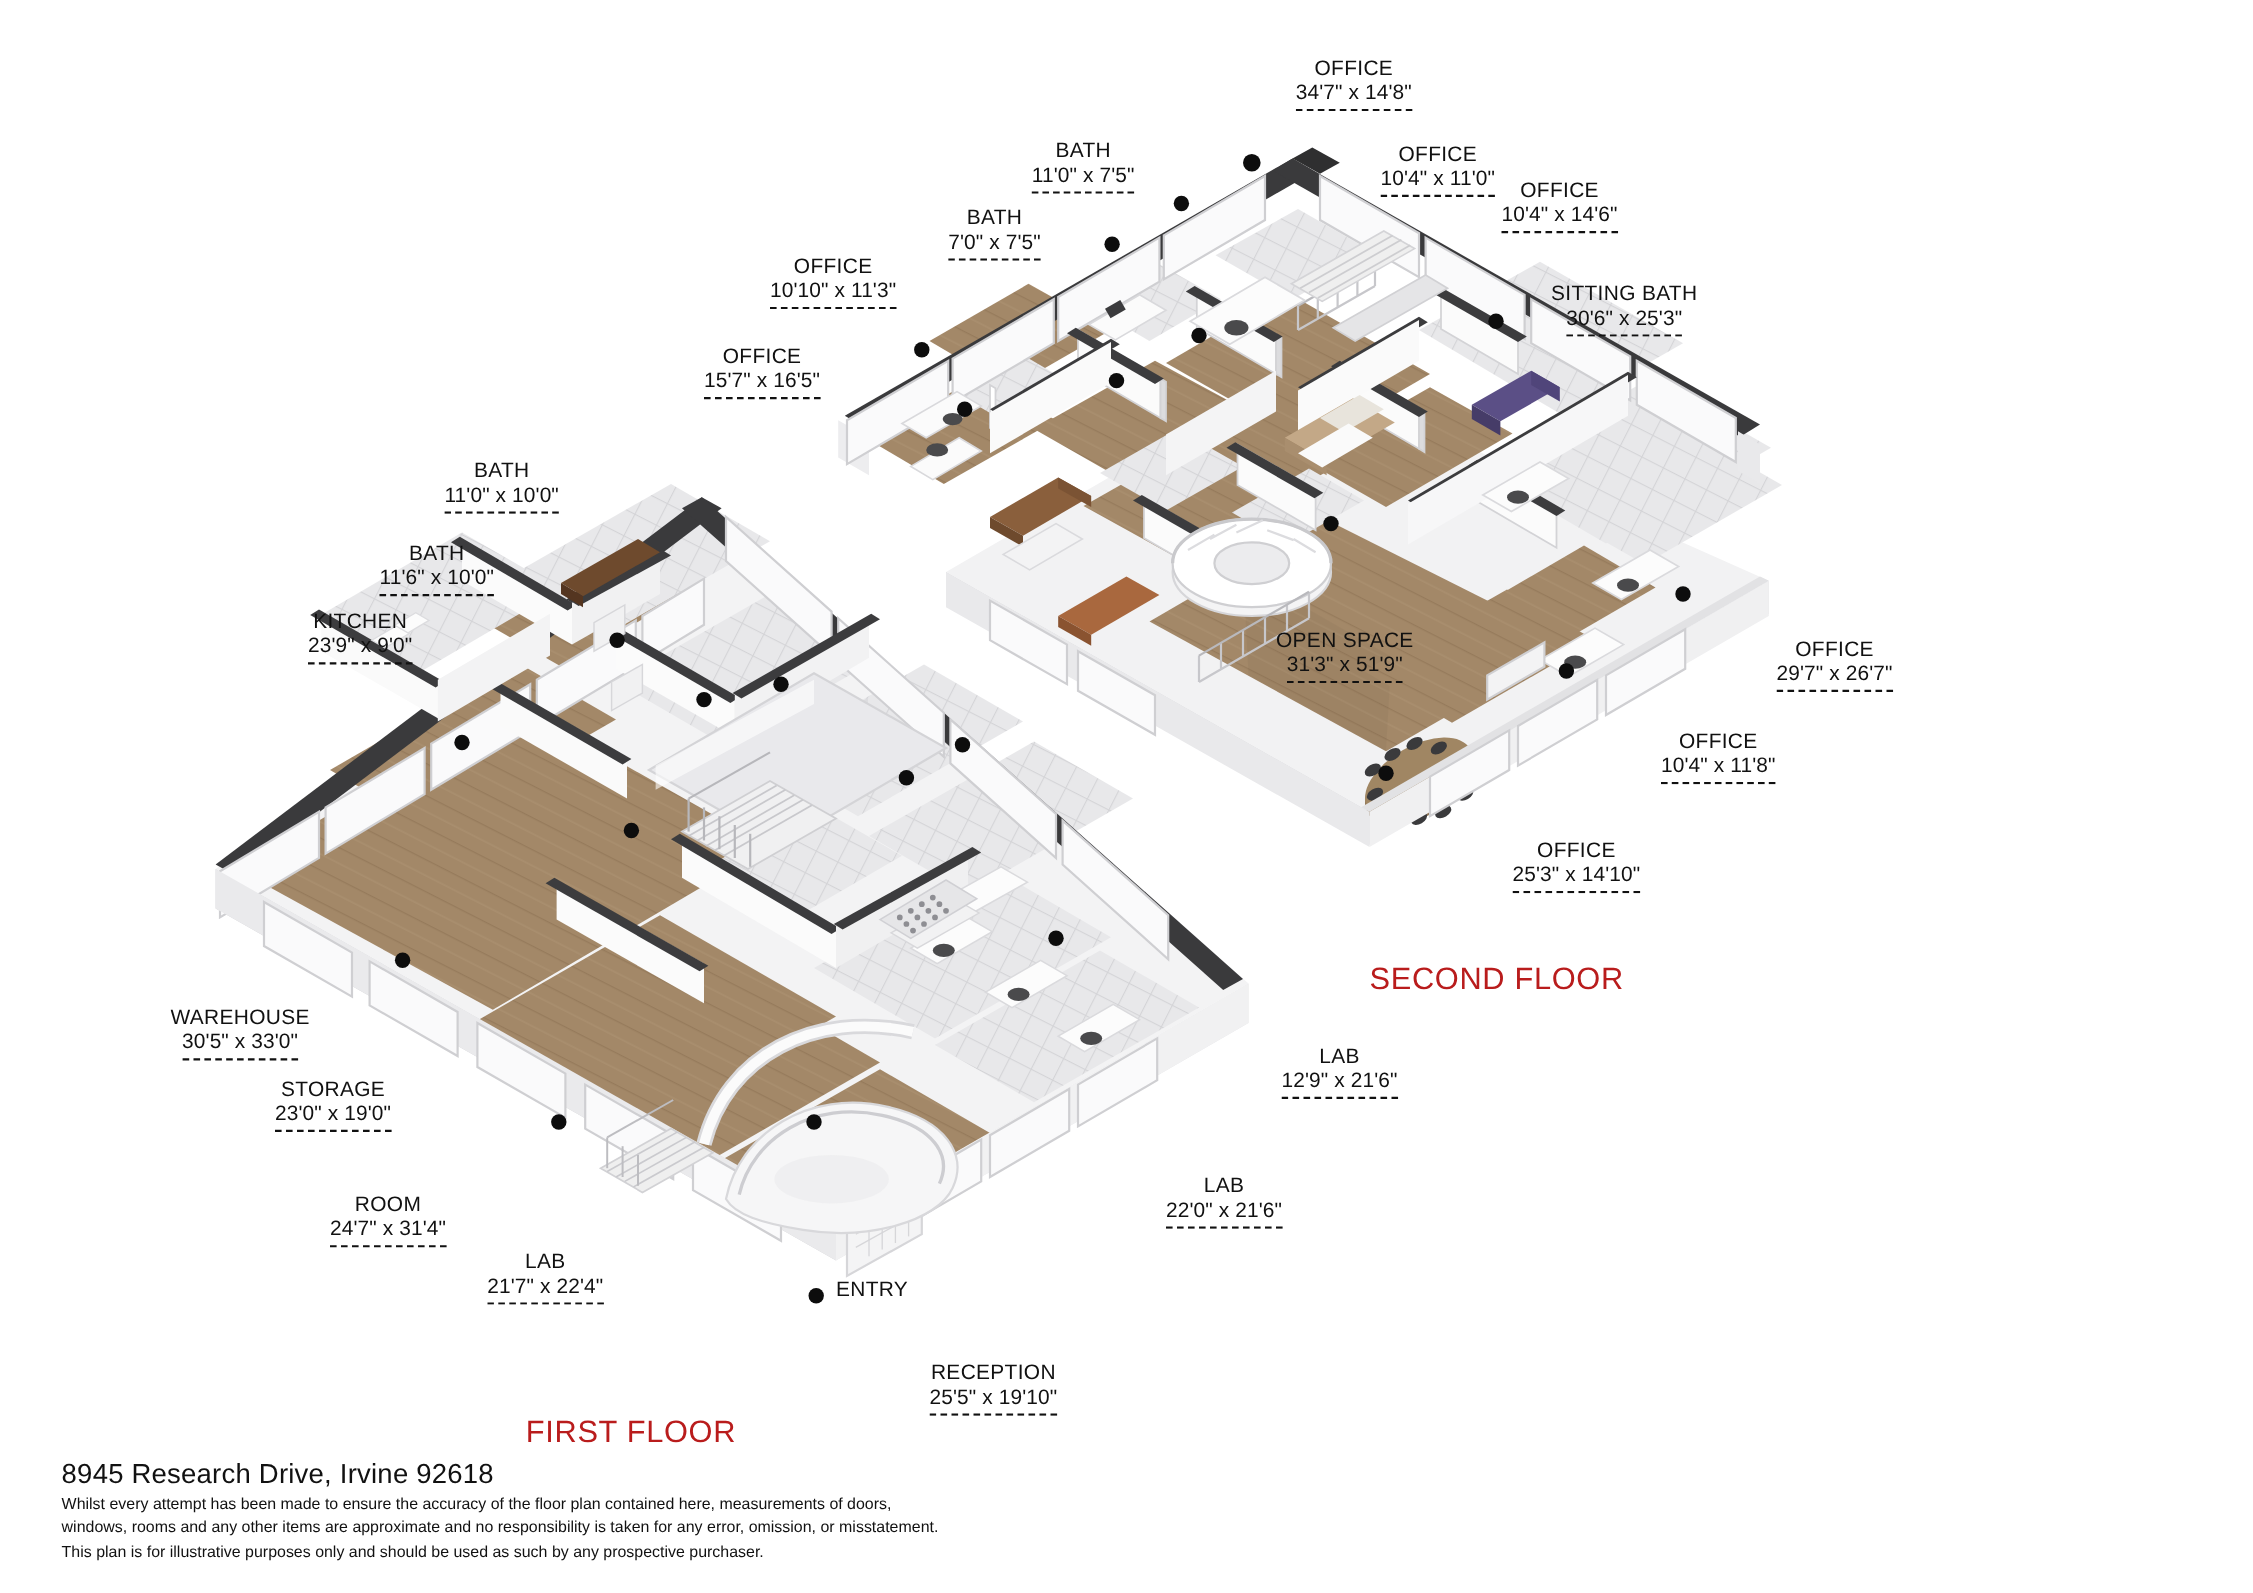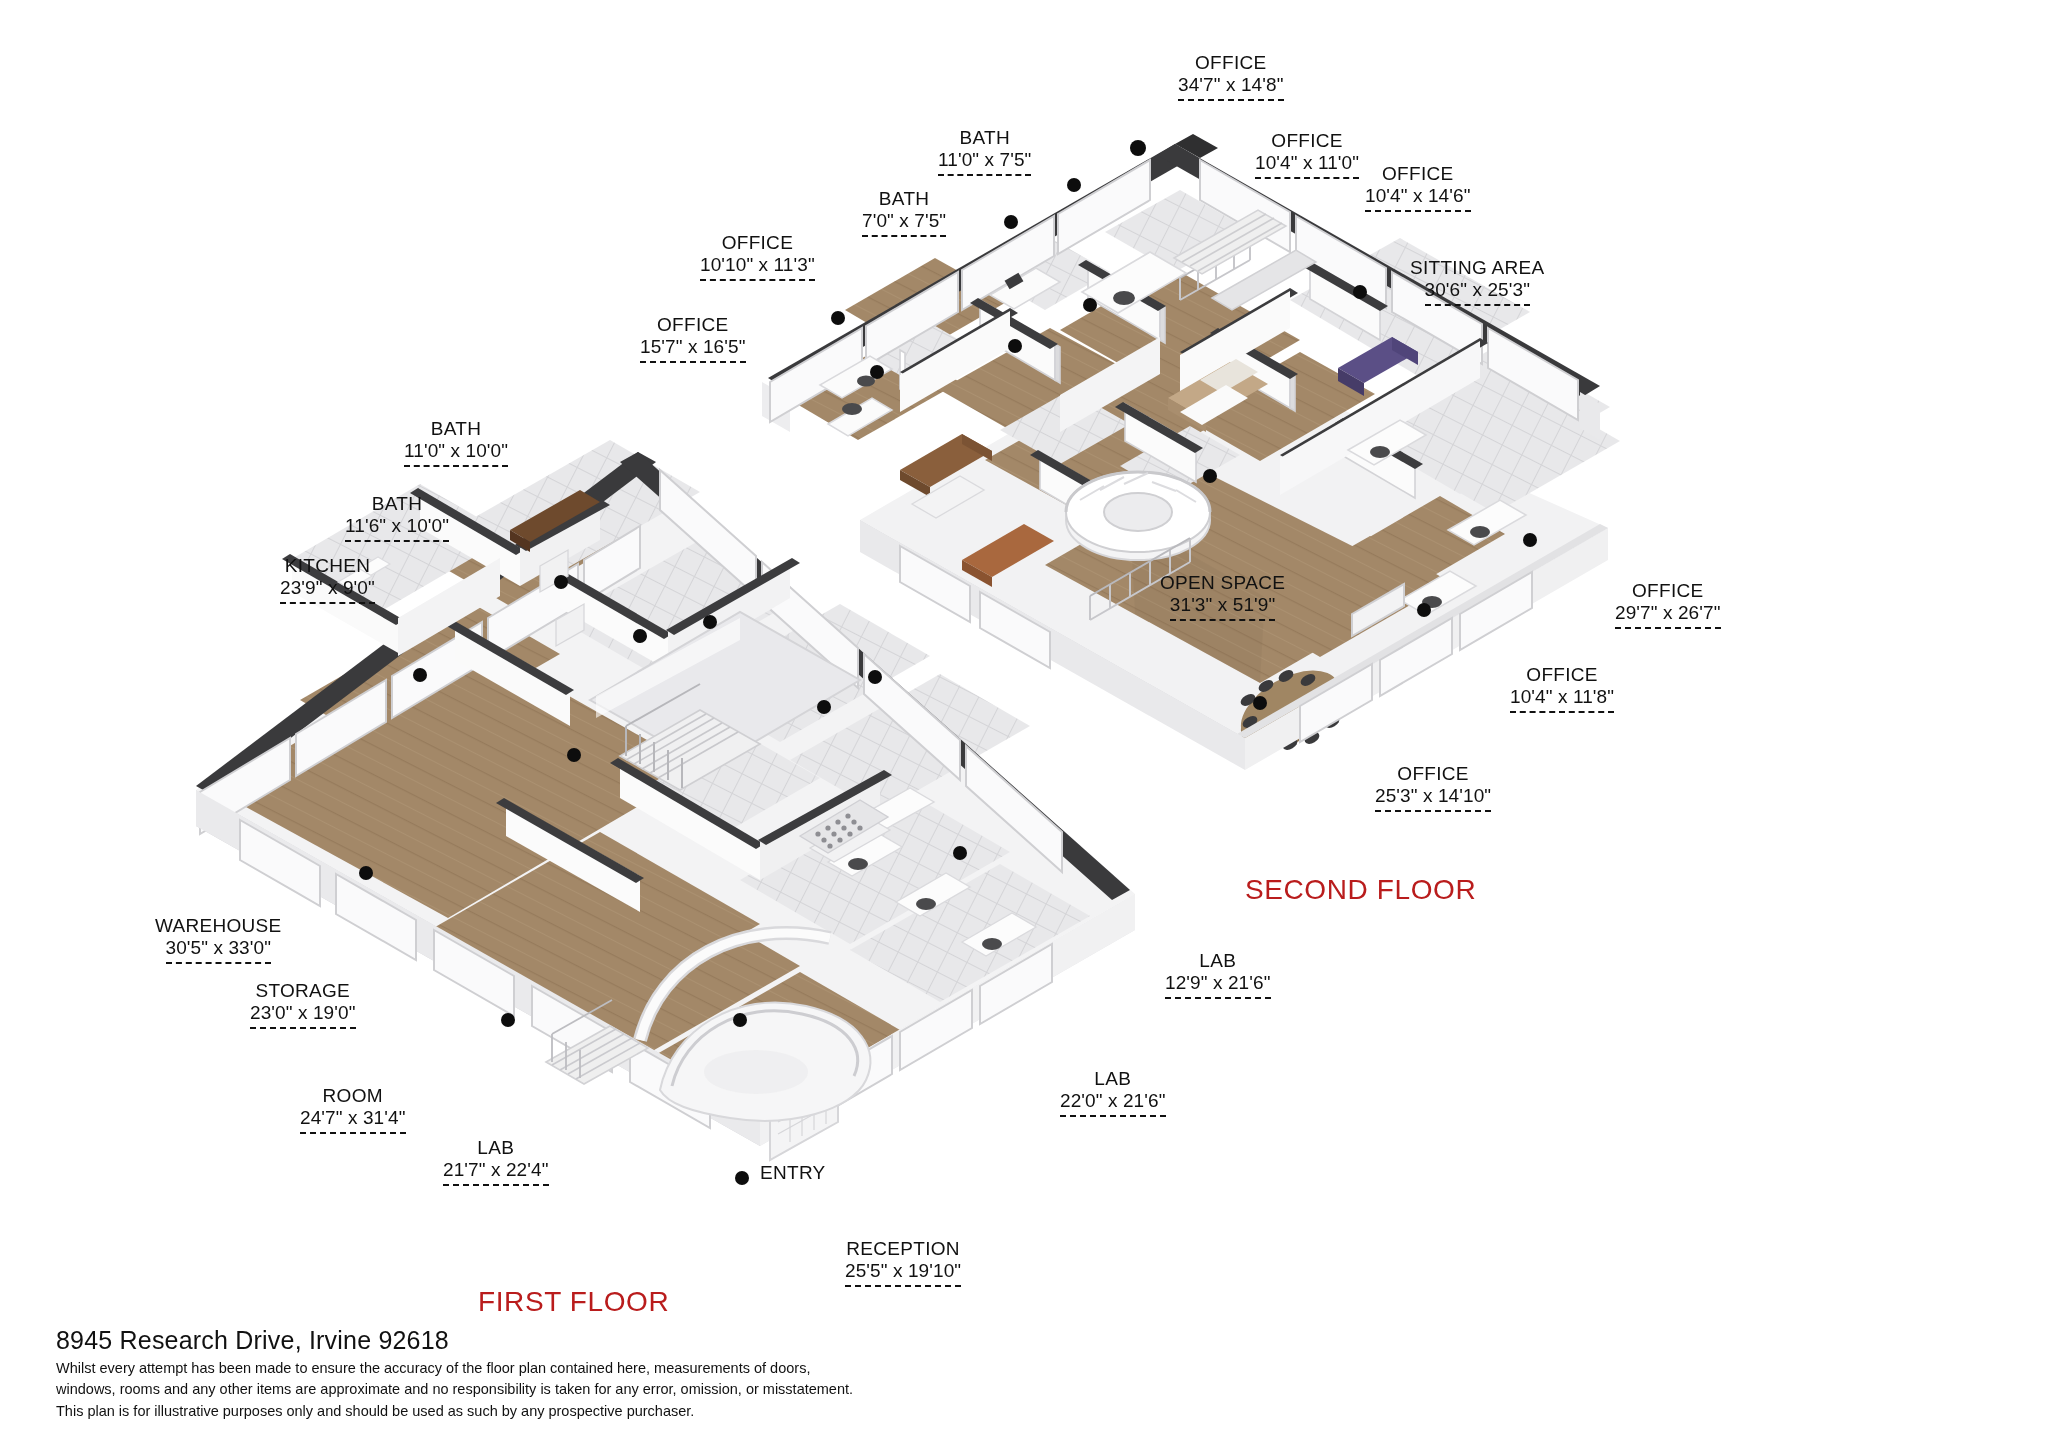--- a/index.html
+++ b/index.html
@@ -539,21 +539,21 @@
     <div class="rm">OFFICE</div>
     <div class="dim">10'4" x 14'6"</div>
   </div>
 
   <div class="callout" style="left:862px;top:188px;">
     <div class="rm">BATH</div>
     <div class="dim">7'0" x 7'5"</div>
   </div>
 
   <div class="callout" style="left:1410px;top:257px;">
-    <div class="rm">SITTING AREA</div>
+    <div class="rm">SITTING BATH</div>
     <div class="dim">30'6" x 25'3"</div>
   </div>
 
   <div class="callout" style="left:700px;top:232px;">
     <div class="rm">OFFICE</div>
     <div class="dim">10'10" x 11'3"</div>
   </div>
 
   <div class="callout" style="left:640px;top:314px;">
     <div class="rm">OFFICE</div>

